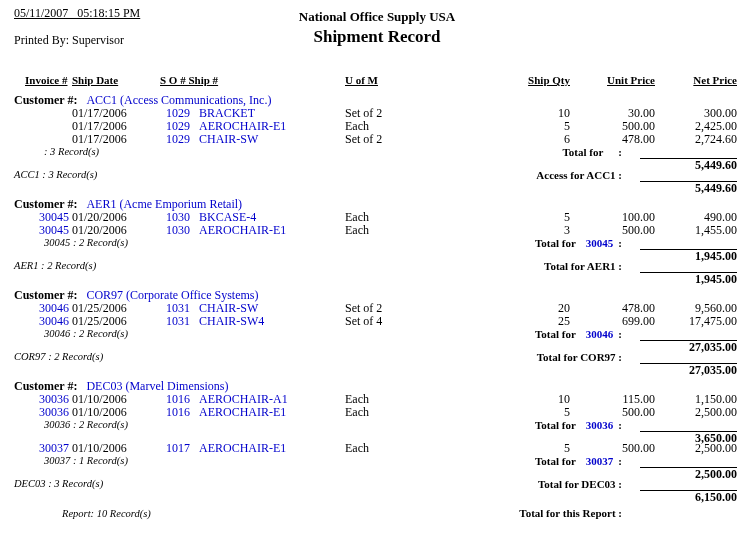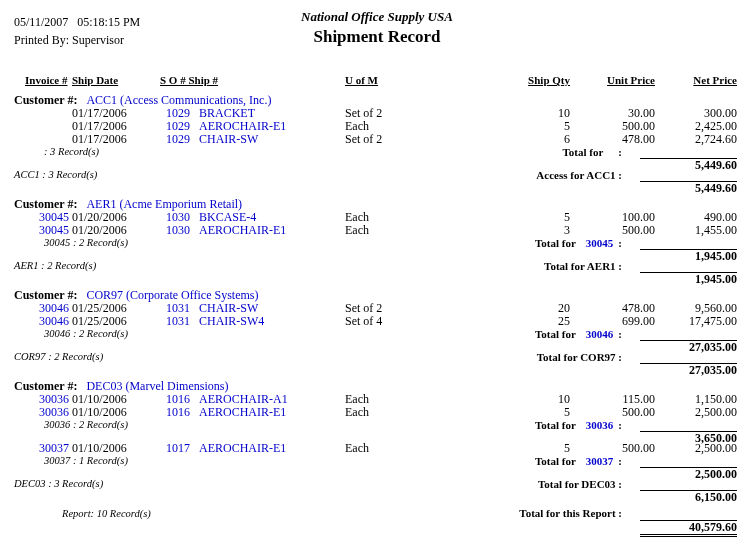--- a/index.html
+++ b/index.html
@@ -1,23 +1,23 @@
 <!DOCTYPE html>
 <html><head>
 <meta charset="utf-8">
 <style>
   html,body{margin:0;padding:0;background:#fff;}
   .report{
     width:754px;height:546px;position:relative;overflow:hidden;background:#fff;color:#000;
     font-family:"Liberation Serif","DejaVu Serif",serif;font-size:12px;--link:#0000cc;
   }
   .hdr{position:relative;height:64px;}
-  .dt{position:absolute;left:14px;top:15px;white-space:pre;font-size:12px;}
+  .dt{position:absolute;left:14px;top:6px;white-space:pre;font-size:12px;text-decoration:underline;}
   .pb{position:absolute;left:14px;top:33px;font-size:12px;}
-  .company{position:absolute;left:0;right:0;top:9px;text-align:center;font-weight:bold;font-size:13px;font-style:italic;}
+  .company{position:absolute;left:0;right:0;top:9px;text-align:center;font-weight:bold;font-size:13px;}
   .title{position:absolute;left:0;right:0;top:27px;text-align:center;font-weight:bold;font-size:17px;}
   .grid{display:grid;grid-template-columns:58px 88px 185px 110px 115px 85px 82px;padding:0 17px 0 14px;font-family:Liberation Serif, serif;}
   .col-head{margin-top:8px;height:16px;line-height:16px;font-weight:bold;font-size:11px;}
   .col-head .ch{text-decoration:underline;white-space:nowrap;justify-self:start;}
   .col-head .ch.r{justify-self:end;}
   .ch-invoice{padding-left:11px;}
   .r{text-align:right;}
   .row{height:13px;line-height:13px;font-size:12px;}
   .cell{white-space:nowrap;overflow:visible;}
   .inv-cell{text-align:right;padding-right:3px;color:var(--link);}
@@ -230,18 +230,15 @@
           <span class="amount">6,150.00</span>
         </div>
       </div>
     </div>
 
   <div class="footer">
     <div class="sub-line">
       <span class="records cust">Report: 10 Record(s)</span>
       <span class="total-label">Total for this Report :</span>
     </div>
-    <div class="amount-line final">
-      <span class="amount">40,579.60</span>
-    </div>
   </div>
 
 </div>
 
 </body></html>

